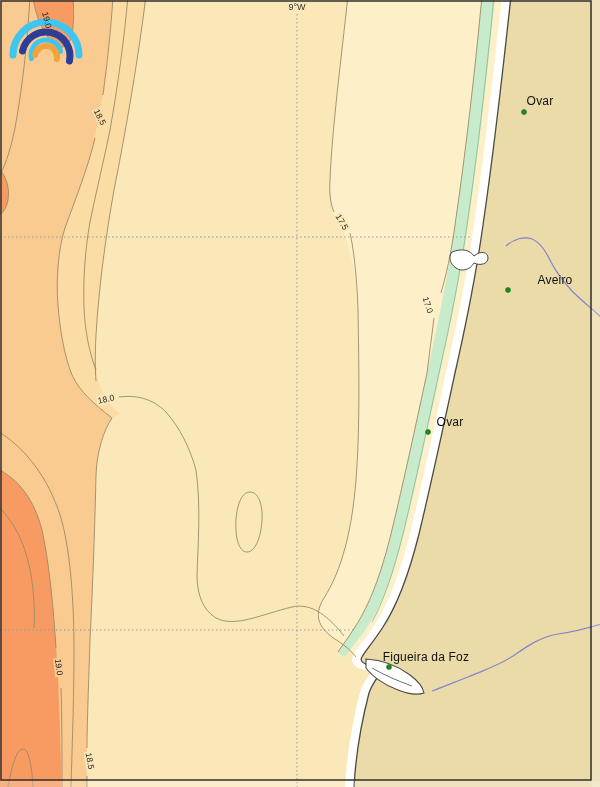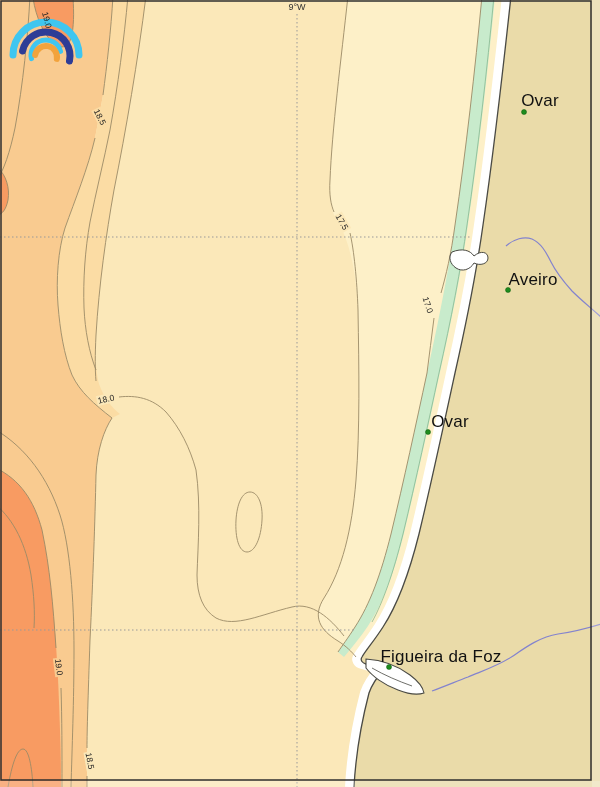--- a/index.html
+++ b/index.html
@@ -4,21 +4,21 @@
 <style>
   html,body{margin:0;padding:0;background:#ffffff;}
   #map{
     position:relative;width:600px;height:787px;overflow:hidden;
     font-family:Liberation Sans, sans-serif;
   }
   #map svg{position:absolute;left:0;top:0;}
   .lbl{position:absolute;transform:translate(-50%,-50%);white-space:nowrap;}
   .grid-lbl{font-size:9px;color:#333;}
   .clabel{font-size:8.5px;color:#222;padding:0 1px;line-height:10px;}
-  .city{font-size:17px;color:#111;letter-spacing:0.2px;}
+  .city{font-size:12px;color:#111;letter-spacing:0.2px;}
 </style>
 </head>
 <body>
 
 <div id="map">
   <svg width="600" height="787" viewBox="0 0 600 787">
 
     <rect x="-4" y="-4" width="608" height="795" fill="#FBE8B9"></rect>
 
     <path d="M 113,-4 C 111,30 107,65 103,95 C 99,117 97,128 95,138 C 88,168 75,200 65,228
@@ -141,16 +141,16 @@
 
   <div class="lbl clabel" style="left:47px;top:20px;transform:translate(-50%,-50%) rotate(75deg);">19.0</div>
   <div class="lbl clabel" style="left:100px;top:117px;transform:translate(-50%,-50%) rotate(63deg);background:#FBDCA4;">18.5</div>
   <div class="lbl clabel" style="left:342px;top:222px;transform:translate(-50%,-50%) rotate(60deg);background:#FBE8B9;">17.5</div>
   <div class="lbl clabel" style="left:428px;top:305px;transform:translate(-50%,-50%) rotate(72deg);background:#FDF0C8;">17.0</div>
   <div class="lbl clabel" style="left:106px;top:399px;transform:translate(-50%,-50%) rotate(-13deg);background:#FBE8B9;">18.0</div>
   <div class="lbl clabel" style="left:59px;top:667px;transform:translate(-50%,-50%) rotate(83deg);background:#F9CB90;">19.0</div>
   <div class="lbl clabel" style="left:90px;top:761px;transform:translate(-50%,-50%) rotate(80deg);background:#FBE8B9;">18.5</div>
 
   <div class="lbl city" style="left:540px;top:101px;">Ovar</div>
-  <div class="lbl city" style="left:533px;top:280px;">Aveiro</div>
+  <div class="lbl city" style="left:555px;top:280px;">Aveiro</div>
   <div class="lbl city" style="left:450px;top:422px;">Ovar</div>
-  <div class="lbl city" style="left:441px;top:657px;">Figueira da Foz</div>
+  <div class="lbl city" style="left:426px;top:657px;">Figueira da Foz</div>
 </div>
 
 </body></html>

